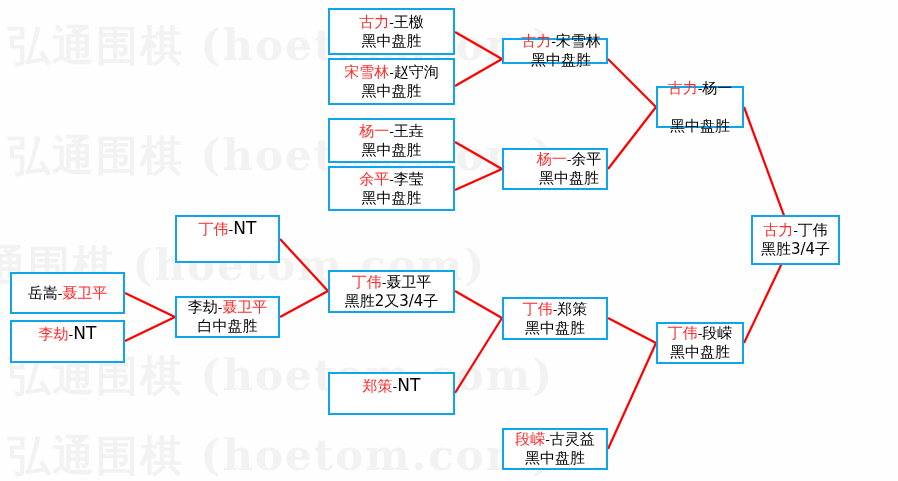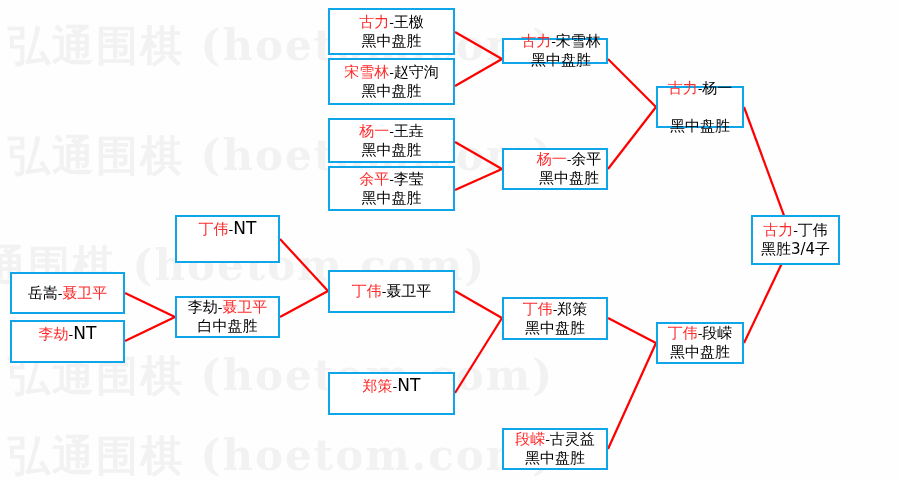--- a/index.html
+++ b/index.html
@@ -137,20 +137,21 @@
       </div>
       <div class="box" style="left: 10px; top: 320px; width: 115px; height: 43px;">
         <div class="line1"><span class="p-win">李劫</span><span class="sep">-</span><span class="nt">NT</span></div>
       </div>
       <div class="box center" style="left: 175px; top: 296px; width: 105px; height: 42px;">
         <div class="line1"><span class="p-lose">李劫</span><span class="sep">-</span><span class="p-win">聂卫平</span></div>
         <div class="line2">白中盘胜</div>
       </div>
       <div class="box center" style="left: 328px; top: 270px; width: 127px; height: 43px;">
         <div class="line1"><span class="p-win">丁伟</span><span class="sep">-</span><span class="p-lose">聂卫平</span></div>
+        <div class="line2">黑胜2又3/4子</div>
       </div>
       <div class="box" style="left: 328px; top: 372px; width: 127px; height: 43px;">
         <div class="line1"><span class="p-win">郑策</span><span class="sep">-</span><span class="nt">NT</span></div>
       </div>
       <div class="box center" style="left: 502px; top: 297px; width: 106px; height: 43px;">
         <div class="line1"><span class="p-win">丁伟</span><span class="sep">-</span><span class="p-lose">郑策</span></div>
         <div class="line2">黑中盘胜</div>
       </div>
       <div class="box center" style="left: 502px; top: 428px; width: 106px; height: 42px;">
         <div class="line1"><span class="p-win">段嵘</span><span class="sep">-</span><span class="p-lose">古灵益</span></div>

